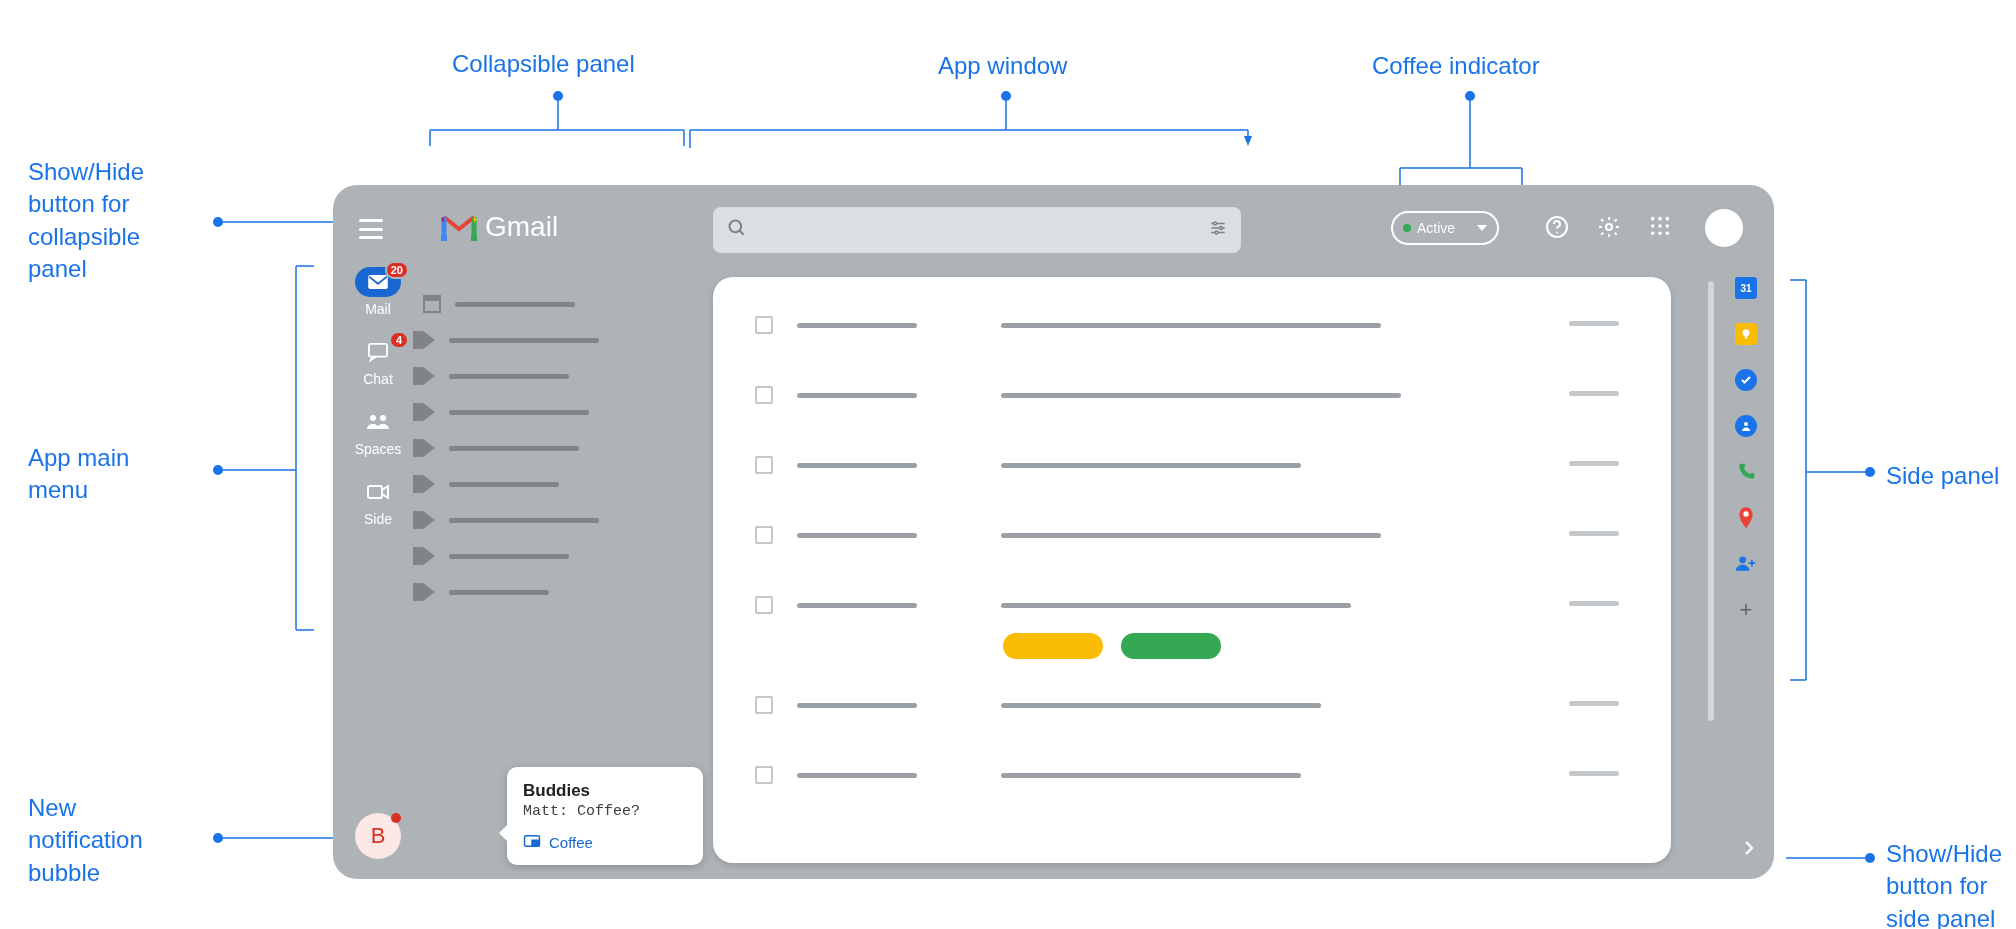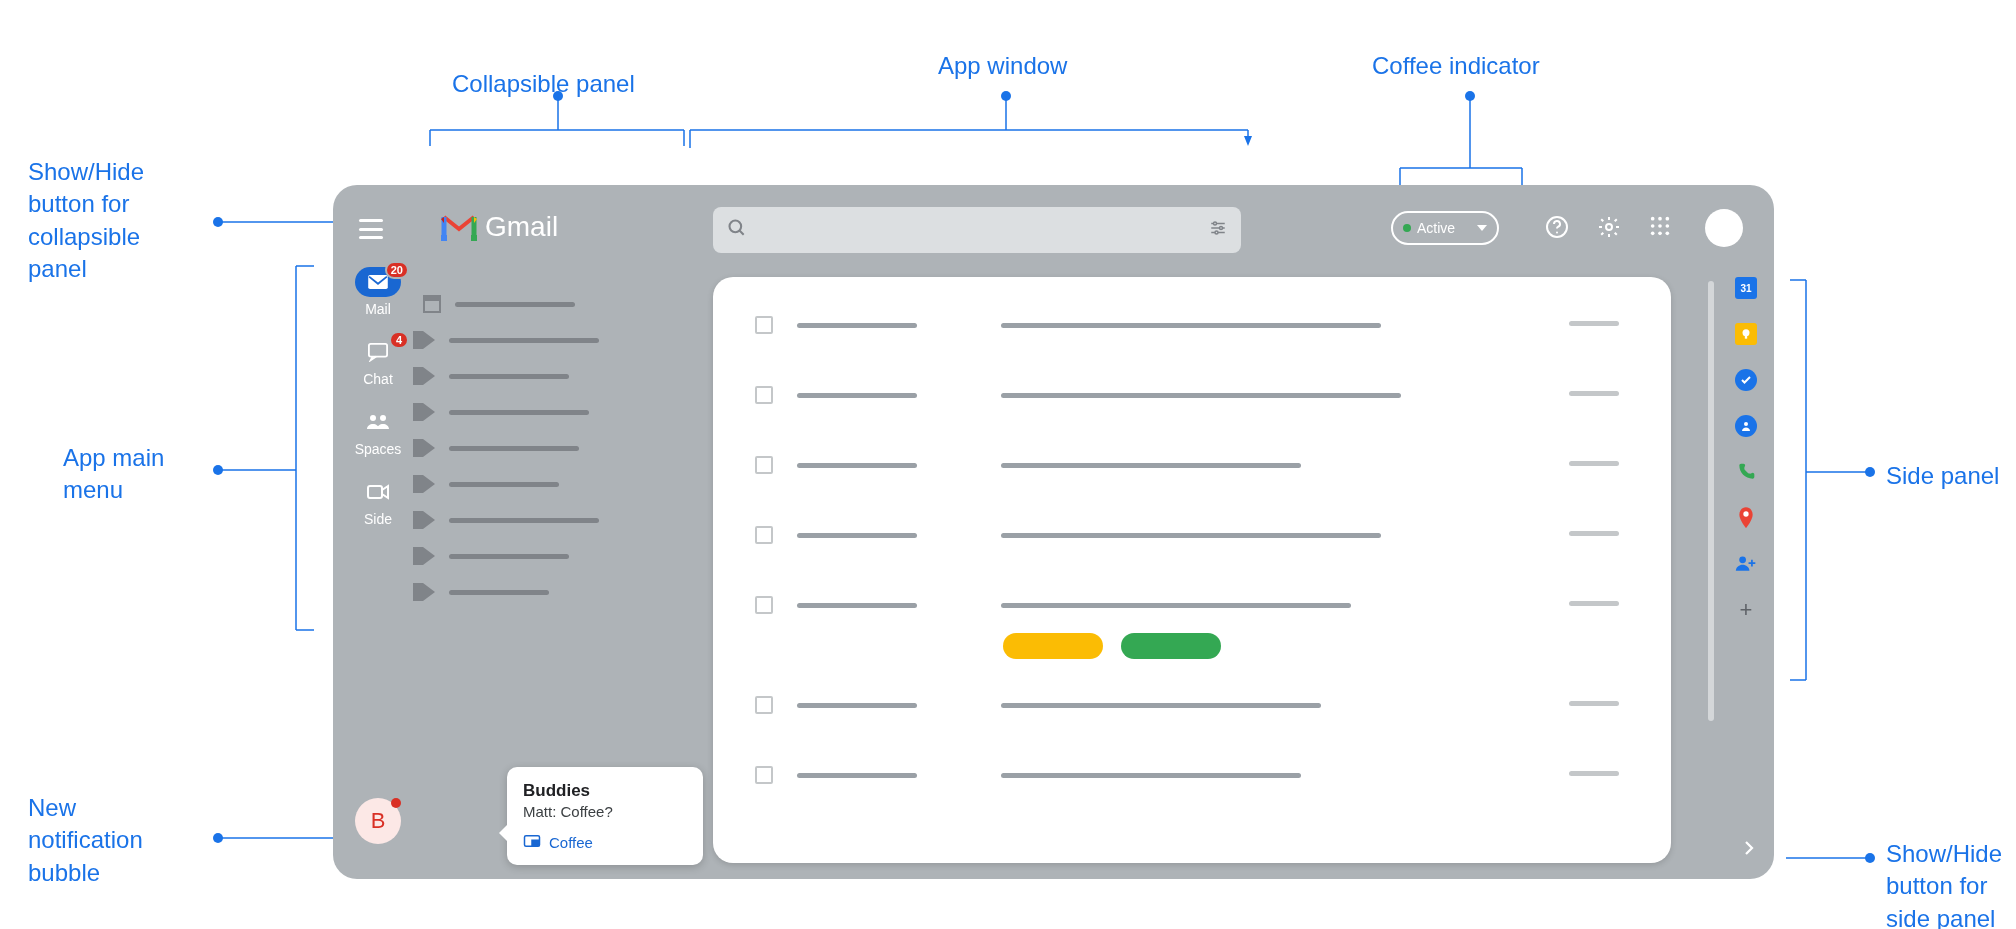--- a/index.html
+++ b/index.html
@@ -39,21 +39,21 @@
   .search-box .tune { margin-left:auto; color:#808489;}
   .status-pill { position:absolute; left:1058px; top:18px; width:108px; height:34px; border:2px solid #ffffff; border-radius:18px; display:flex; align-items:center; gap:6px; padding:0 10px;}
   .status-dot { width:8px;height:8px;border-radius:50%; background:#34a853;}
   .status-text { color:#fff; font-size:14px;}
   .status-caret { margin-left:auto; width:0;height:0; border-left:5px solid transparent;border-right:5px solid transparent;border-top:6px solid #fff;}
   .top-icon { position:absolute; top:22px; color:#fff; cursor:pointer;}
   .help-icon { left:1212px; } .gear-icon{left:1264px;} .apps-icon{left:1316px;}
   .avatar-circle { position:absolute; left:1372px; top:16px; width:38px;height:38px;border-radius:50%;background:#fff;}
 
   
-  .app-rail { position:absolute; left:0; top:72px; width:90px; bottom:15px; }
+  .app-rail { position:absolute; left:0; top:72px; width:90px; bottom:0; }
   .rail-item { display:flex; flex-direction:column; align-items:center; gap:4px; color:#fff; font-size:14px; margin-top:10px; cursor:pointer;}
   .rail-pill { width:46px; height:30px; border-radius:16px; position:relative; display:flex;align-items:center;justify-content:center;}
   .rail-pill.active { background:#1967d2;}
   .rail-badge { position:absolute; top:-6px; right:-8px; background:#d93025; color:#fff; font-size:11px; font-weight:600; min-width:20px; height:18px; border-radius:10px; display:flex;align-items:center;justify-content:center; padding:0 4px; border:2px solid #aeb3b7;}
   .rail-label { }
   .rail-item + .rail-item { margin-top:20px;}
 
   
   .collapsible-panel { position:absolute; left:90px; top:80px; width:250px; bottom:8px;}
   .compose-btn { width:222px; height:52px; background:#fff; border-radius:26px; display:flex; align-items:center; gap:18px; padding-left:24px; cursor:pointer; }
@@ -92,36 +92,36 @@
   .sp-icon.plus{ color:#5f6368; font-size:22px; font-weight:300;}
 
   .side-scroll { position:absolute; right:60px; top:96px; width:6px; height:440px; background:#d4d7d9; border-radius:4px;}
 
   
   .notif-bubble { position:absolute; left:0; bottom:20px; width:46px;height:46px; border-radius:50%; background:#fce8e6; display:flex;align-items:center;justify-content:center; color:#d93025; font-size:22px; font-weight:500; cursor:pointer; margin-left:22px;}
   .notif-bubble .dot{ position:absolute; top:0; right:0; width:10px;height:10px;border-radius:50%;background:#d93025;}
   .notif-popover { position:absolute; left:84px; bottom:6px; width:196px; background:#fff; border-radius:10px; padding:14px 16px; box-shadow:0 2px 8px rgba(0,0,0,0.2);}
   .notif-popover::before{content:''; position:absolute; left:-8px; bottom:24px; width:0;height:0; border-top:8px solid transparent;border-bottom:8px solid transparent; border-right:8px solid #fff;}
   .notif-title{ font-weight:700; font-size:17px; color:#202124;}
-  .notif-msg{ font-size:15px; color:#3c4043; margin-top:2px;}
+  .notif-msg{ font-size:15px; color:#3c4043; margin-top:2px;font-family:Liberation Mono, monospace;}
   .notif-reply{ display:flex;align-items:center; gap:8px; margin-top:14px; color:#1967d2; font-size:15px; font-weight:500; cursor:pointer;}
 
   .side-toggle { position:absolute; right:10px; bottom:16px; width:30px;height:30px; display:flex;align-items:center;justify-content:center;}
   .side-toggle svg{stroke:#fff;}
 
   svg.overlay { position:absolute; left:0; top:0; width:2016px; height:929px; pointer-events:none;}
 </style>
 </head>
 <body>
 
 <div class="annotation" style="left:28px; top:156px; width:240px;">Show/Hide<br>button for<br>collapsible<br>panel</div>
-<div class="annotation" style="left:452px; top:68px;">Collapsible panel</div>
+<div class="annotation" style="left:452px; top:48px;">Collapsible panel</div>
 <div class="annotation" style="left:938px; top:50px;">App window</div>
 <div class="annotation" style="left:1372px; top:50px;">Coffee indicator</div>
-<div class="annotation" style="left:28px; top:442px;margin-left:35px;">App main<br>menu</div>
+<div class="annotation" style="left:28px; top:442px;">App main<br>menu</div>
 <div class="annotation" style="left:1886px; top:460px;">Side panel</div>
 <div class="annotation" style="left:28px; top:792px;">New<br>notification<br>bubble</div>
 <div class="annotation" style="left:1886px; top:838px;">Show/Hide<br>button for<br>side panel</div>
 
 <svg class="overlay">
 
   <circle class="leader-dot" cx="218" cy="222" r="5"></circle>
     <line class="leader-line" x1="218" y1="222" x2="346" y2="222"></line>
 
   <circle class="leader-dot" cx="558" cy="96" r="5"></circle>

